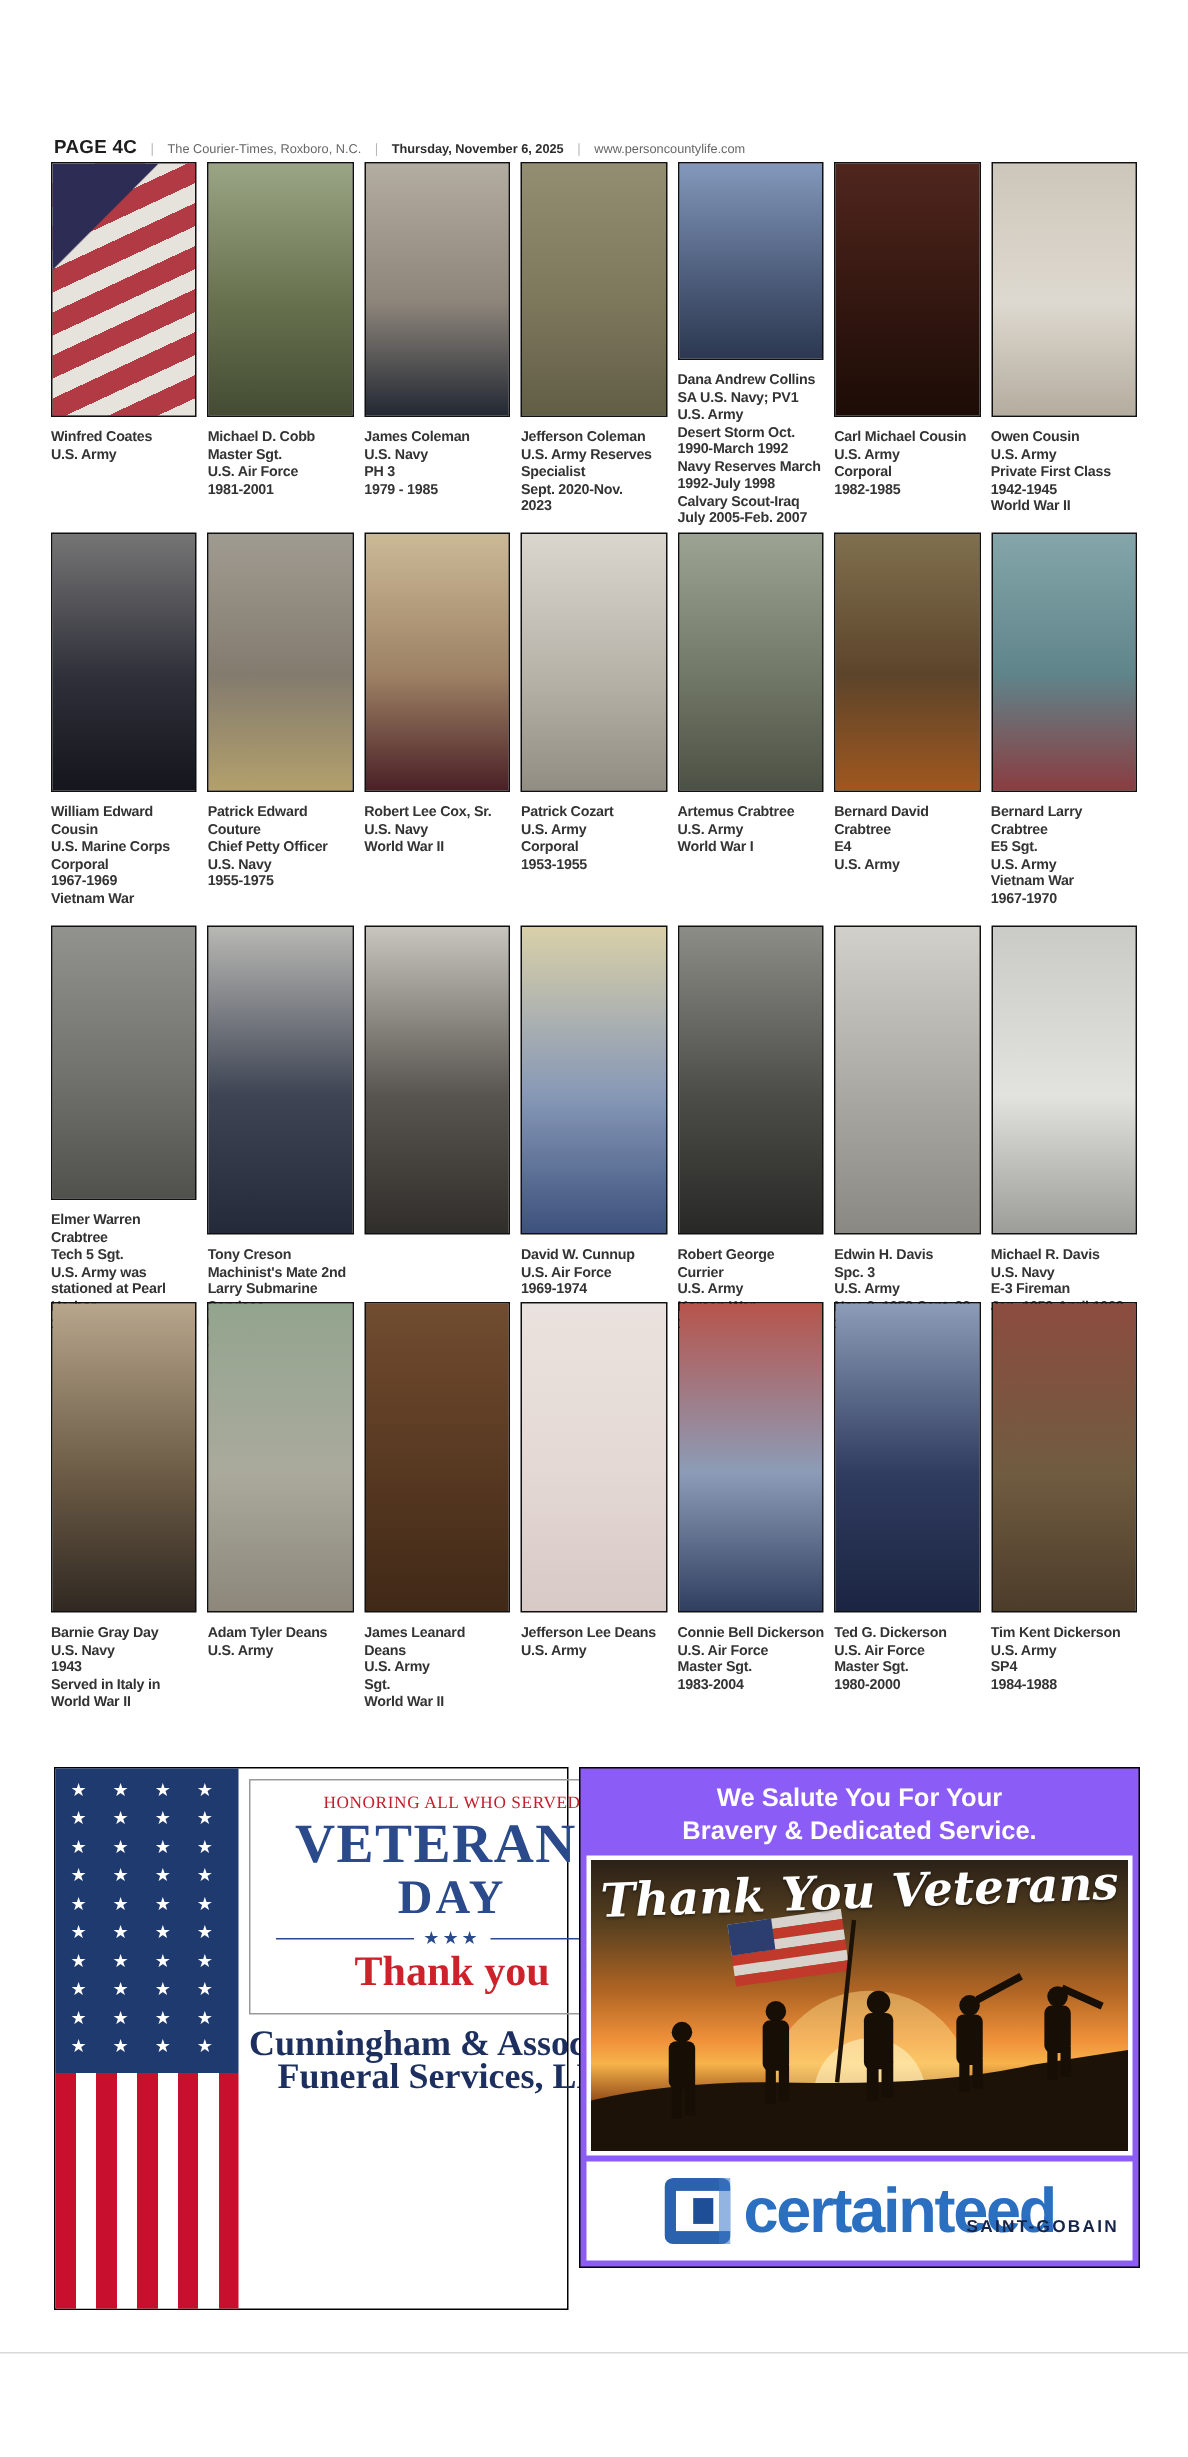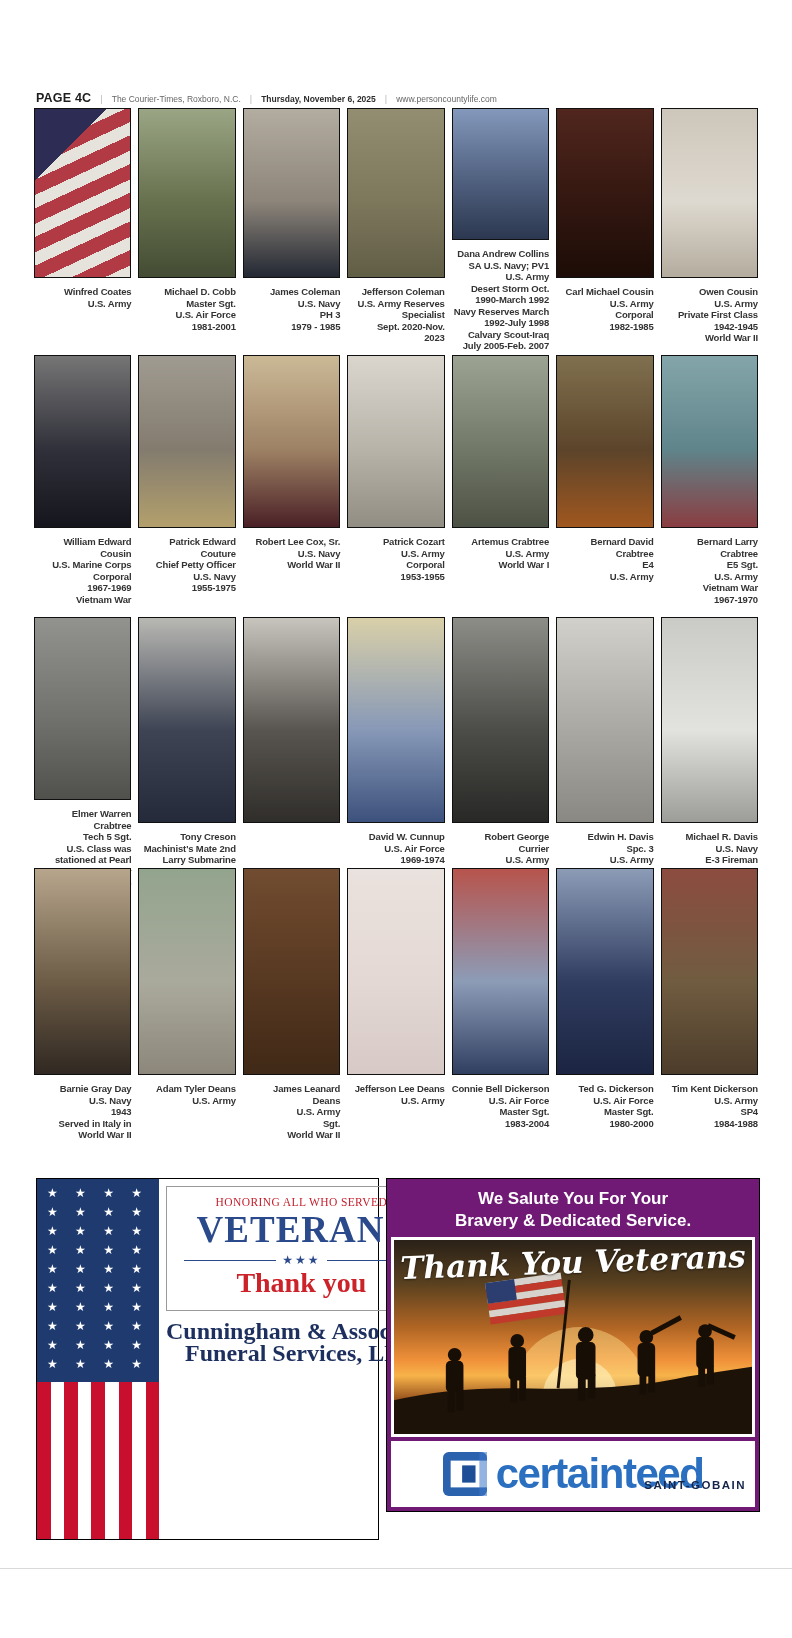--- a/index.html
+++ b/index.html
@@ -13,21 +13,21 @@
   .header .sep{color:#b8b8b8;font-size:9px;}
   .header .hdate{font-weight:bold;color:#2d2d2d;}
 
   
   .vrow{position:absolute;left:34px;width:724px;display:grid;
         grid-template-columns:repeat(7,1fr);column-gap:7px;}
   #vrow-0{top:108px}#vrow-1{top:355px}#vrow-2{top:617px}#vrow-3{top:868px}
   .vcell{display:flex;flex-direction:column;min-width:0;}
   .vphoto{width:100%;border:1px solid #101010;box-sizing:border-box;}
   .vcaption{margin-top:8px;font-size:9.5px;font-weight:bold;color:#333;
-            line-height:11.5px;letter-spacing:-0.15px;text-align:right;}
+            line-height:11.5px;letter-spacing:-0.15px;}
   .vcaption div{white-space:nowrap;}
 
   
   .ad-left{position:absolute;left:36px;top:1178px;width:343px;height:362px;
            border:1px solid #000;box-sizing:border-box;background:#fff;display:flex;}
   .flag-col{width:122px;flex-shrink:0;display:flex;flex-direction:column;}
   .flag-canton{height:55%;background:#1e3a6e;color:#fff;overflow:hidden;
                font-size:12px;line-height:19px;letter-spacing:7px;
                text-align:center;padding-top:5px;}
   .flag-stripes{flex:1;background:repeating-linear-gradient(90deg,
@@ -44,21 +44,21 @@
   .starline .rule{flex:1;border-top:1.5px solid #2b4a8b;}
   .starline .stars{color:#2b4a8b;font-size:12px;letter-spacing:2px;}
   .thankyou{color:#cc2229;font-weight:bold;font-size:28px;line-height:30px;margin-top:0;}
   .msgline{color:#cc2229;font-weight:bold;font-size:18px;line-height:21.5px;}
   .biz{color:#1c2f5e;font-weight:bold;font-size:24px;line-height:22px;
        text-align:right;margin-top:9px;white-space:nowrap;}
   .addr{color:#1c2f5e;font-size:13.5px;line-height:17.5px;text-align:center;margin-top:7px;}
 
   
   .ad-right{position:absolute;left:386px;top:1178px;width:374px;height:334px;
-            background:#701a75;border:1px solid #000;box-sizing:border-box;
+            background:#8b5cf6;border:1px solid #000;box-sizing:border-box;
             display:flex;flex-direction:column;padding:3px;}
   .salute{text-align:center;color:#fff;font-weight:bold;font-size:17px;
           line-height:22px;padding:6px 0 5px;}
   .sunset{position:relative;flex:1;margin:0 1px;border:3px solid #fff;
           background:linear-gradient(180deg,#2a2118 0%,#58401f 22%,#b06524 45%,
                      #f0913a 62%,#f7b34a 70%,#8a4416 84%,#241208 100%);
           overflow:hidden;}
   .sunset svg{position:absolute;left:0;top:0;width:100%;height:100%;}
   .script-text{position:absolute;top:4px;left:0;width:100%;text-align:center;
                color:#fff;font-family:"DejaVu Serif",serif;font-style:italic;
@@ -227,21 +227,21 @@
         </div>
       </div>
     </div>
   <div class="vrow" id="vrow-2">
       <div class="vcell">
         <div class="vphoto" style="height: 183px; background: linear-gradient(rgb(146, 146, 142) 0%, rgb(113, 113, 109) 55%, rgb(80, 80, 76) 100%);"></div>
         <div class="vcaption">
           <div>Elmer Warren</div>
           <div>Crabtree</div>
           <div>Tech 5 Sgt.</div>
-          <div>U.S. Class was</div>
+          <div>U.S. Army was</div>
           <div>stationed at Pearl</div>
           <div>Harbor</div>
           <div>1944-1946</div>
         </div>
       </div>
       <div class="vcell">
         <div class="vphoto" style="height: 206px; background: linear-gradient(rgb(184, 184, 179) 0%, rgb(62, 68, 84) 55%, rgb(37, 42, 58) 100%);"></div>
         <div class="vcaption">
           <div>Tony Creson</div>
           <div>Machinist's Mate 2nd</div>
@@ -358,20 +358,21 @@
 
   <div class="ad-left">
     <div class="flag-col">
       <div class="flag-canton" id="flag-canton">★ ★ ★ ★ ★ ★ ★ ★ ★ ★ ★ ★ ★ ★ ★ ★ ★ ★ ★ ★ ★ ★ ★ ★ ★ ★ ★ ★ ★ ★ ★ ★ ★ ★ ★ ★ ★ ★ ★ ★ </div>
       <div class="flag-stripes"></div>
     </div>
     <div class="adl-right">
       <div class="vd-box">
         <div class="honoring">HONORING ALL WHO SERVED</div>
         <div class="vd-t1">VETERANS</div>
+        <div class="vd-t2">DAY</div>
         <div class="starline">
           <span class="rule"></span>
           <span class="stars">★★★</span>
           <span class="rule"></span>
         </div>
         <div class="thankyou">Thank you</div>
       </div>
       <div class="biz">Cunningham &amp; Associates</div>
       <div class="biz" style="margin-top:0;">Funeral Services, LLC</div>
     </div>

